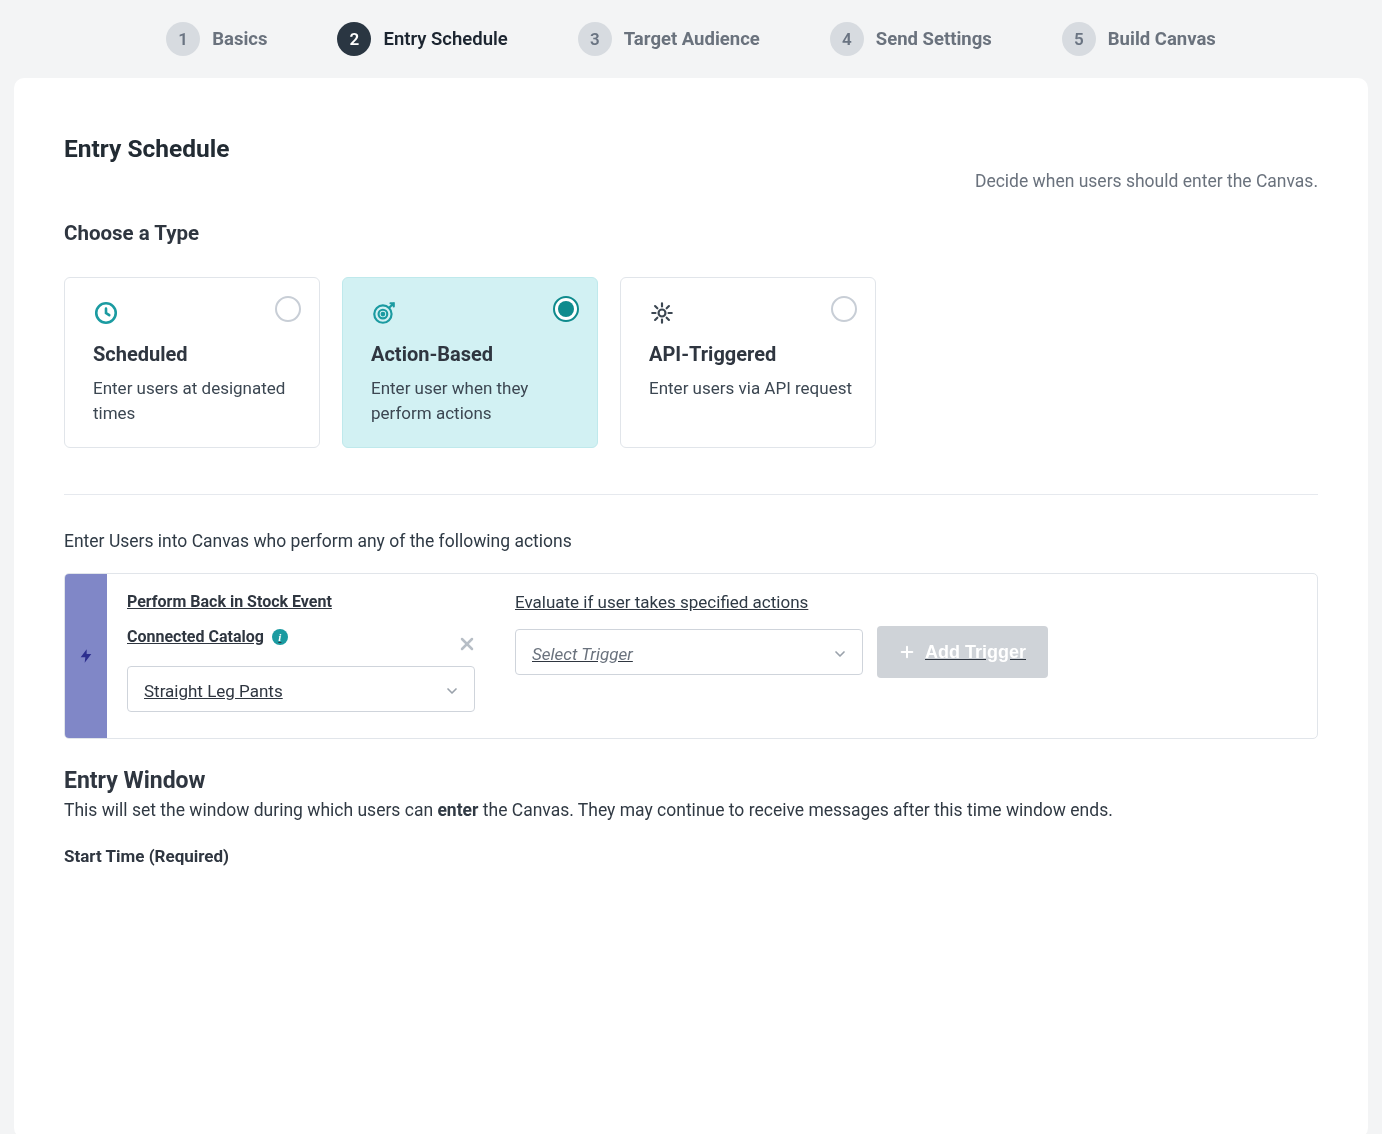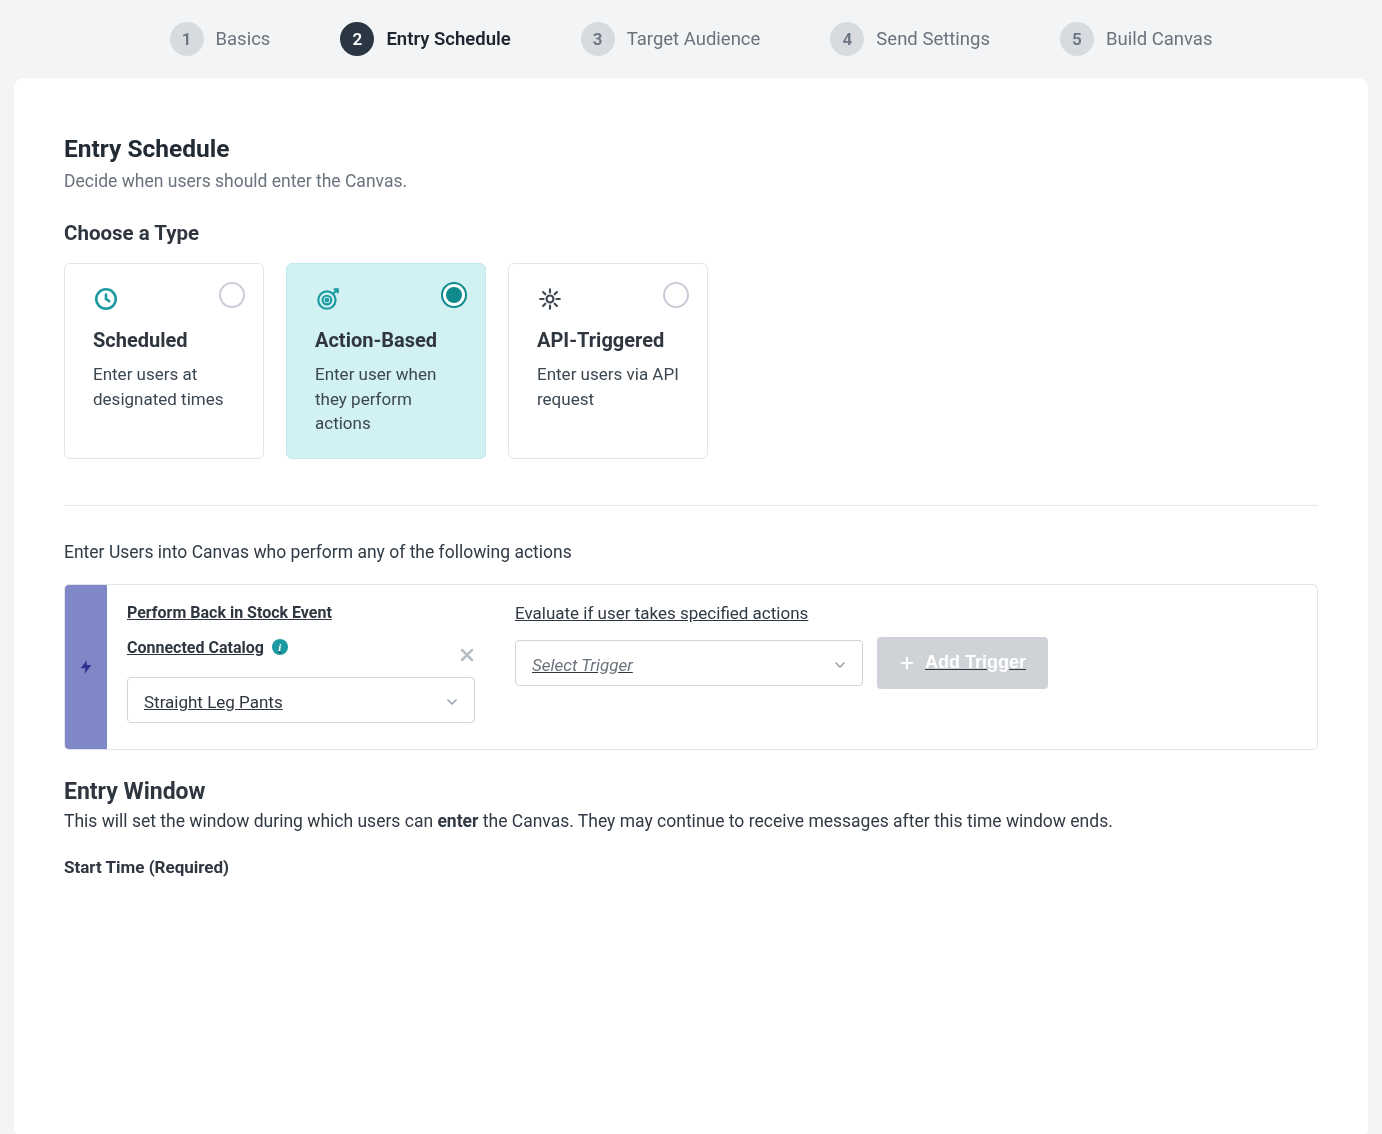--- a/index.html
+++ b/index.html
@@ -45,52 +45,53 @@
   }
   .step .circ{
     width:34px;height:34px;border-radius:50%;
     background:var(--step-inactive);
     color:#6a7482;
     display:flex;align-items:center;justify-content:center;
     font-weight:600;font-size:17px;
   }
   .step.active .circ{background:var(--step-active);color:#fff;}
   .step.active .lbl{color:#1c2530;font-weight:600;}
-  .step .lbl{font-size:18.5px;font-weight:400;}
+  .step .lbl{font-size:18.5px;font-weight:700;}
 
   
   .panel{
     background:var(--panel);
     border-radius:10px;
     margin:0 14px;
     padding:56px 50px 0 50px;
     min-height:1060px;
   }
   h1.page-title{
     font-size:24.5px;
     font-weight:700;
     margin:0 0 8px 0;
     color:#222b33;
   }
   .subtitle{
     color:var(--muted);
     font-size:17.5px;
     margin:0 0 30px 0;
+    text-align:right;
   }
   h2.section-title{
     font-size:20.5px;
     font-weight:700;
-    margin:0 0 18px 0;
+    margin:0 0 32px 0;
   }
 
   
   .cards{display:flex;gap:22px;}
   .card{
     position:relative;
-    width:200px;
+    width:256px;
     border:1px solid var(--card-border);
     border-radius:6px;
     padding:22px 20px 22px 28px;
     background:#fff;
     cursor:pointer;
   }
   .card.selected{
     background:var(--accent-teal);
     border-color:#bfe9ec;
   }

